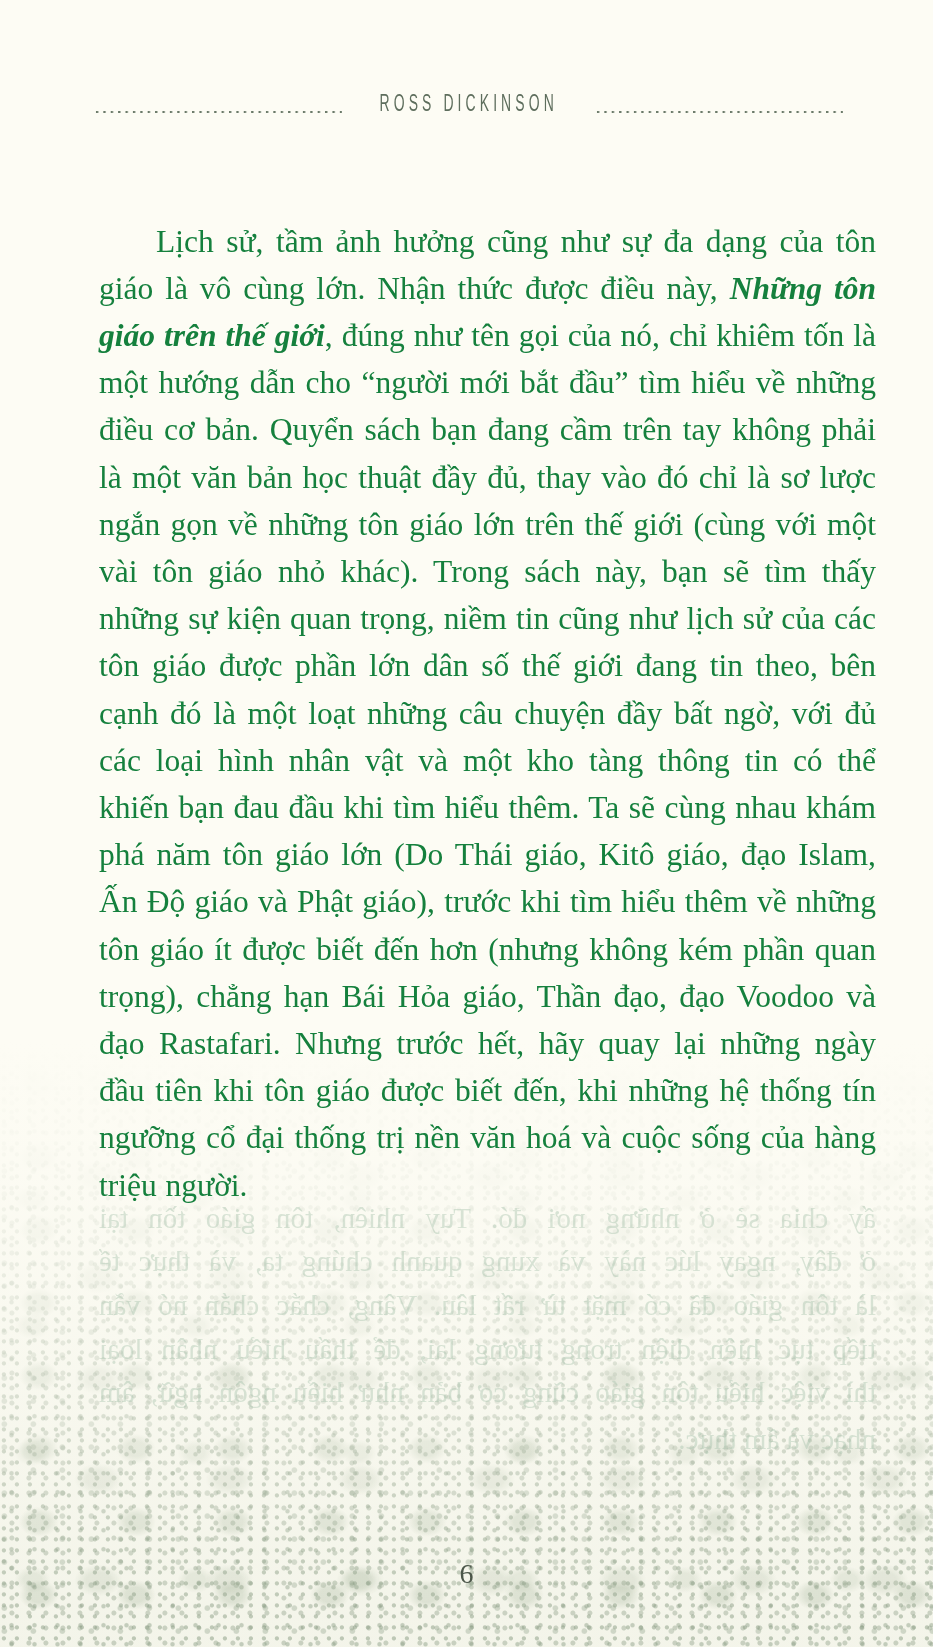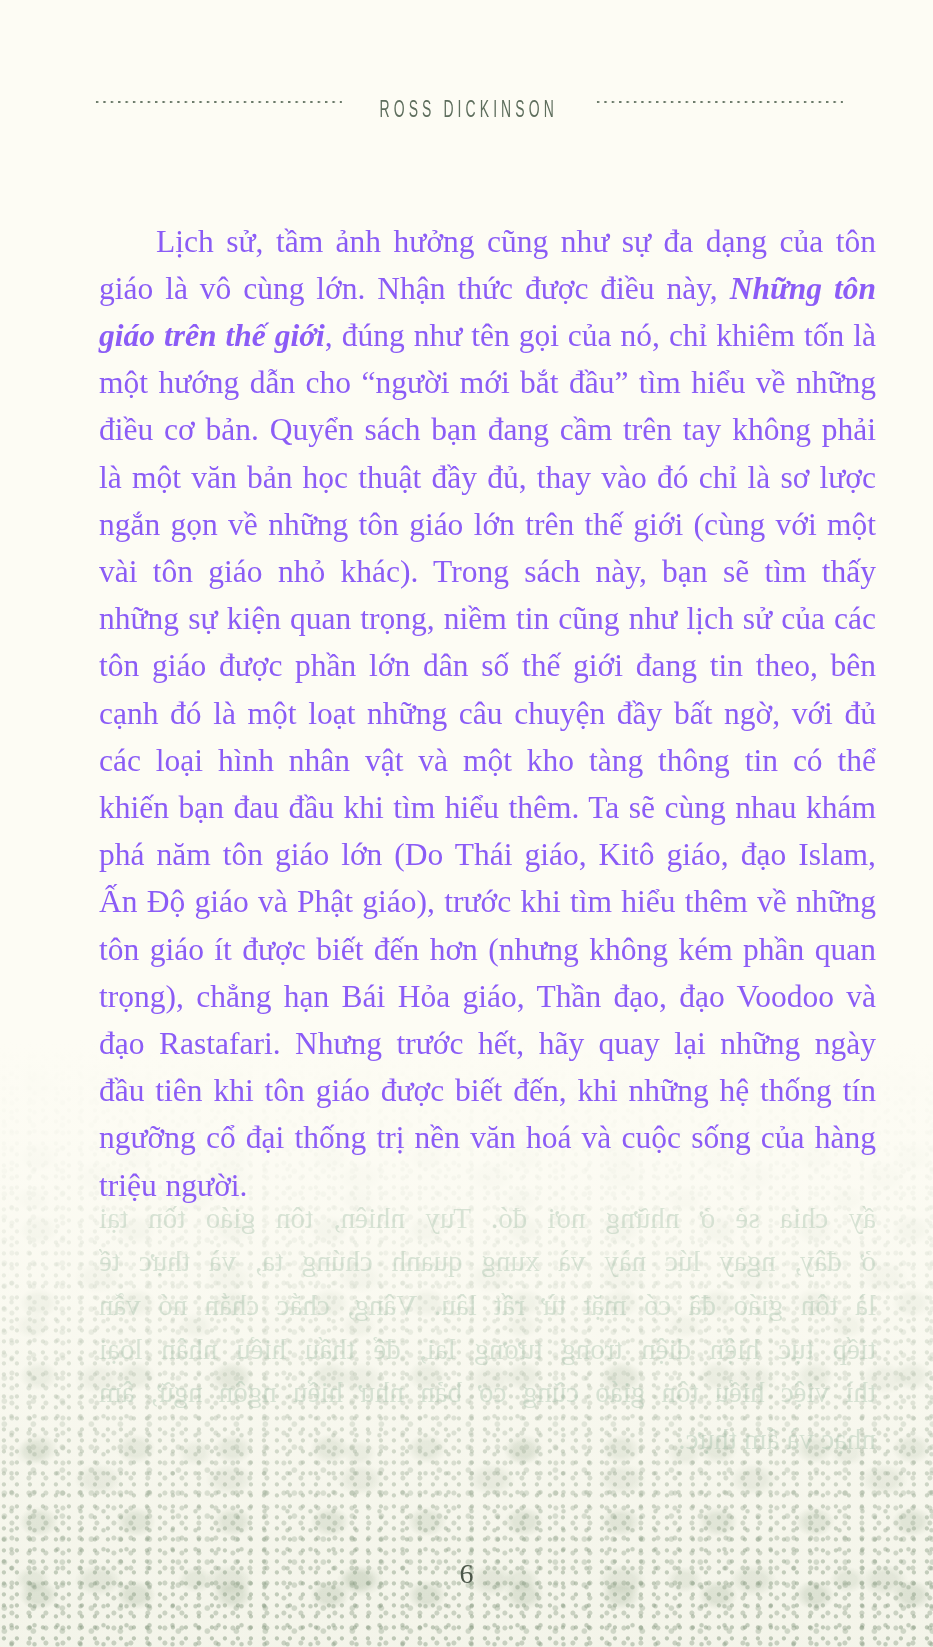--- a/index.html
+++ b/index.html
@@ -41,21 +41,21 @@
       rgba(253,252,244,0.72) 38%,
       rgba(253,252,244,0.45) 60%,
       rgba(253,252,244,0.18) 82%,
       rgba(253,252,244,0.05) 100%);
   }
 
   
   .header {
     position: absolute;
     left: 95px; top: 88px; width: 748px; height: 26px;
-    display: flex; align-items: flex-start; margin-top: 12px;
+    display: flex; align-items: flex-end;
   }
   .dotted-rule {
     flex: 1; height: 4px;
     background-image: radial-gradient(circle at 2px 2px, #6b7a69 1.2px, transparent 1.5px);
     background-size: 7.4px 4px;
     background-repeat: repeat-x;
     background-position: left center;
   }
   .author-name {
     display: inline-block;
@@ -68,21 +68,21 @@
     transform: scale(0.82, 1.38);
     white-space: nowrap;
   }
 
   
   .body-text {
     position: absolute;
     left: 99px; top: 186px; width: 777px;
     font-size: 31.5px;
     line-height: 47.2px;
-    color: #8b5cf6;
+    color: #15803d;
     text-align: justify;
     text-indent: 57px;
     word-spacing: 1px;
   }
   .book-title-italic {
     font-style: italic;
     font-weight: bold;
   }
 
   

